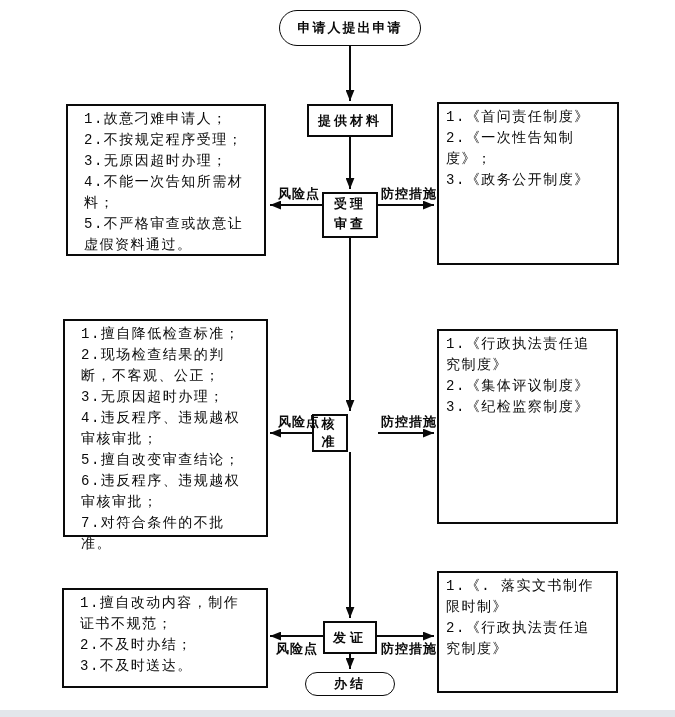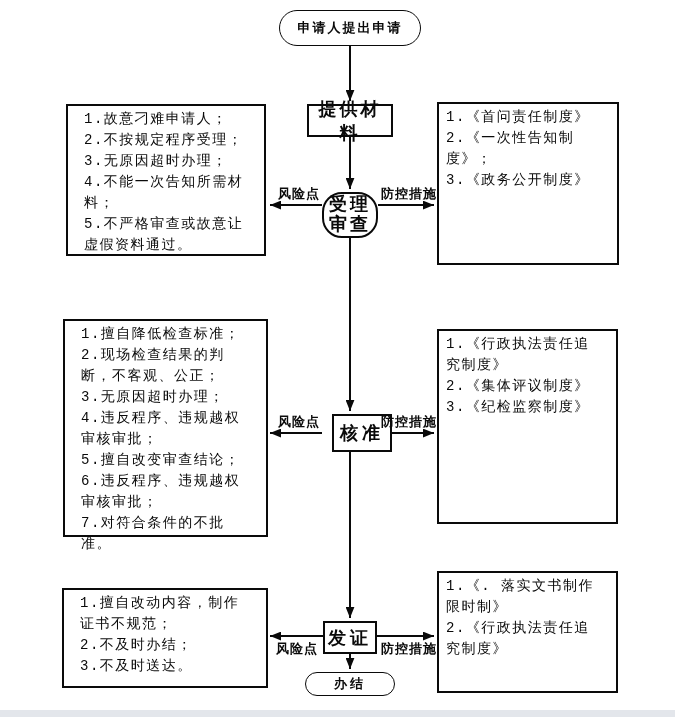--- a/index.html
+++ b/index.html
@@ -4,24 +4,24 @@
 <style>
   html,body{margin:0;padding:0;background:#ffffff;}
   .page{
     position:relative;width:675px;height:717px;background:#ffffff;
     font-family:Liberation Mono, monospace;color:#0a0a0a;overflow:hidden;
   }
   .arrows{position:absolute;left:0;top:0;width:675px;height:717px;pointer-events:none;}
   .node{
     position:absolute;display:flex;align-items:center;justify-content:center;
     border:2px solid #0a0a0a;background:#ffffff;box-sizing:border-box;
-    font-size:18px;font-weight:bold;letter-spacing:3px;text-align:center;
+    font-size:13px;font-weight:bold;letter-spacing:3px;text-align:center;
   }
   .stadium{border-radius:19px;border-width:1.5px;}
-  .two-line{white-space:pre-line;line-height:20px;border-radius:20px;}
+  .two-line{white-space:pre-line;line-height:20px;}
   .sidebox{
     position:absolute;border:2px solid #0a0a0a;background:#ffffff;box-sizing:border-box;
   }
   .sidebox .txt{
     white-space:pre-line;word-break:break-all;
     font-size:14px;line-height:21px;letter-spacing:1.5px;
   }
   .leftbox .txt{padding:3px 16px;}
   .rightbox .txt{padding:3px 16px 3px 7px;}
   .edge-label{
@@ -59,21 +59,21 @@
     <line x1="377" y1="636" x2="434" y2="636" stroke="#0a0a0a" stroke-width="2" marker-end="url(#ah)"></line>
   </svg>
 
   <div class="node stadium" style="left:279px;top:10px;width:142px;height:36px;font-size:13px;letter-spacing:2px;">申请人提出申请</div>
 
   <div class="node" style="left:307px;top:104px;width:86px;height:33px;">提供材料</div>
 
   <div class="node two-line" style="left:322px;top:192px;width:56px;height:46px;">受理
 审查</div>
 
-  <div class="node" style="left:332px;top:414px;width:60px;height:38px;letter-spacing:4px;">核准</div>
+  <div class="node" style="left:312px;top:414px;width:36px;height:38px;letter-spacing:4px;">核准</div>
 
   <div class="node" style="left:323px;top:621px;width:54px;height:33px;letter-spacing:4px;">发证</div>
 
   <div class="node stadium" style="left:305px;top:672px;width:90px;height:24px;font-size:13px;">办结</div>
 
   <div class="edge-label r" style="left:258px;top:188px;width:62px;">风险点</div>
   <div class="edge-label l" style="left:381px;top:188px;width:72px;">防控措施</div>
 
   <div class="edge-label r" style="left:258px;top:416px;width:62px;">风险点</div>
   <div class="edge-label l" style="left:381px;top:416px;width:72px;">防控措施</div>

